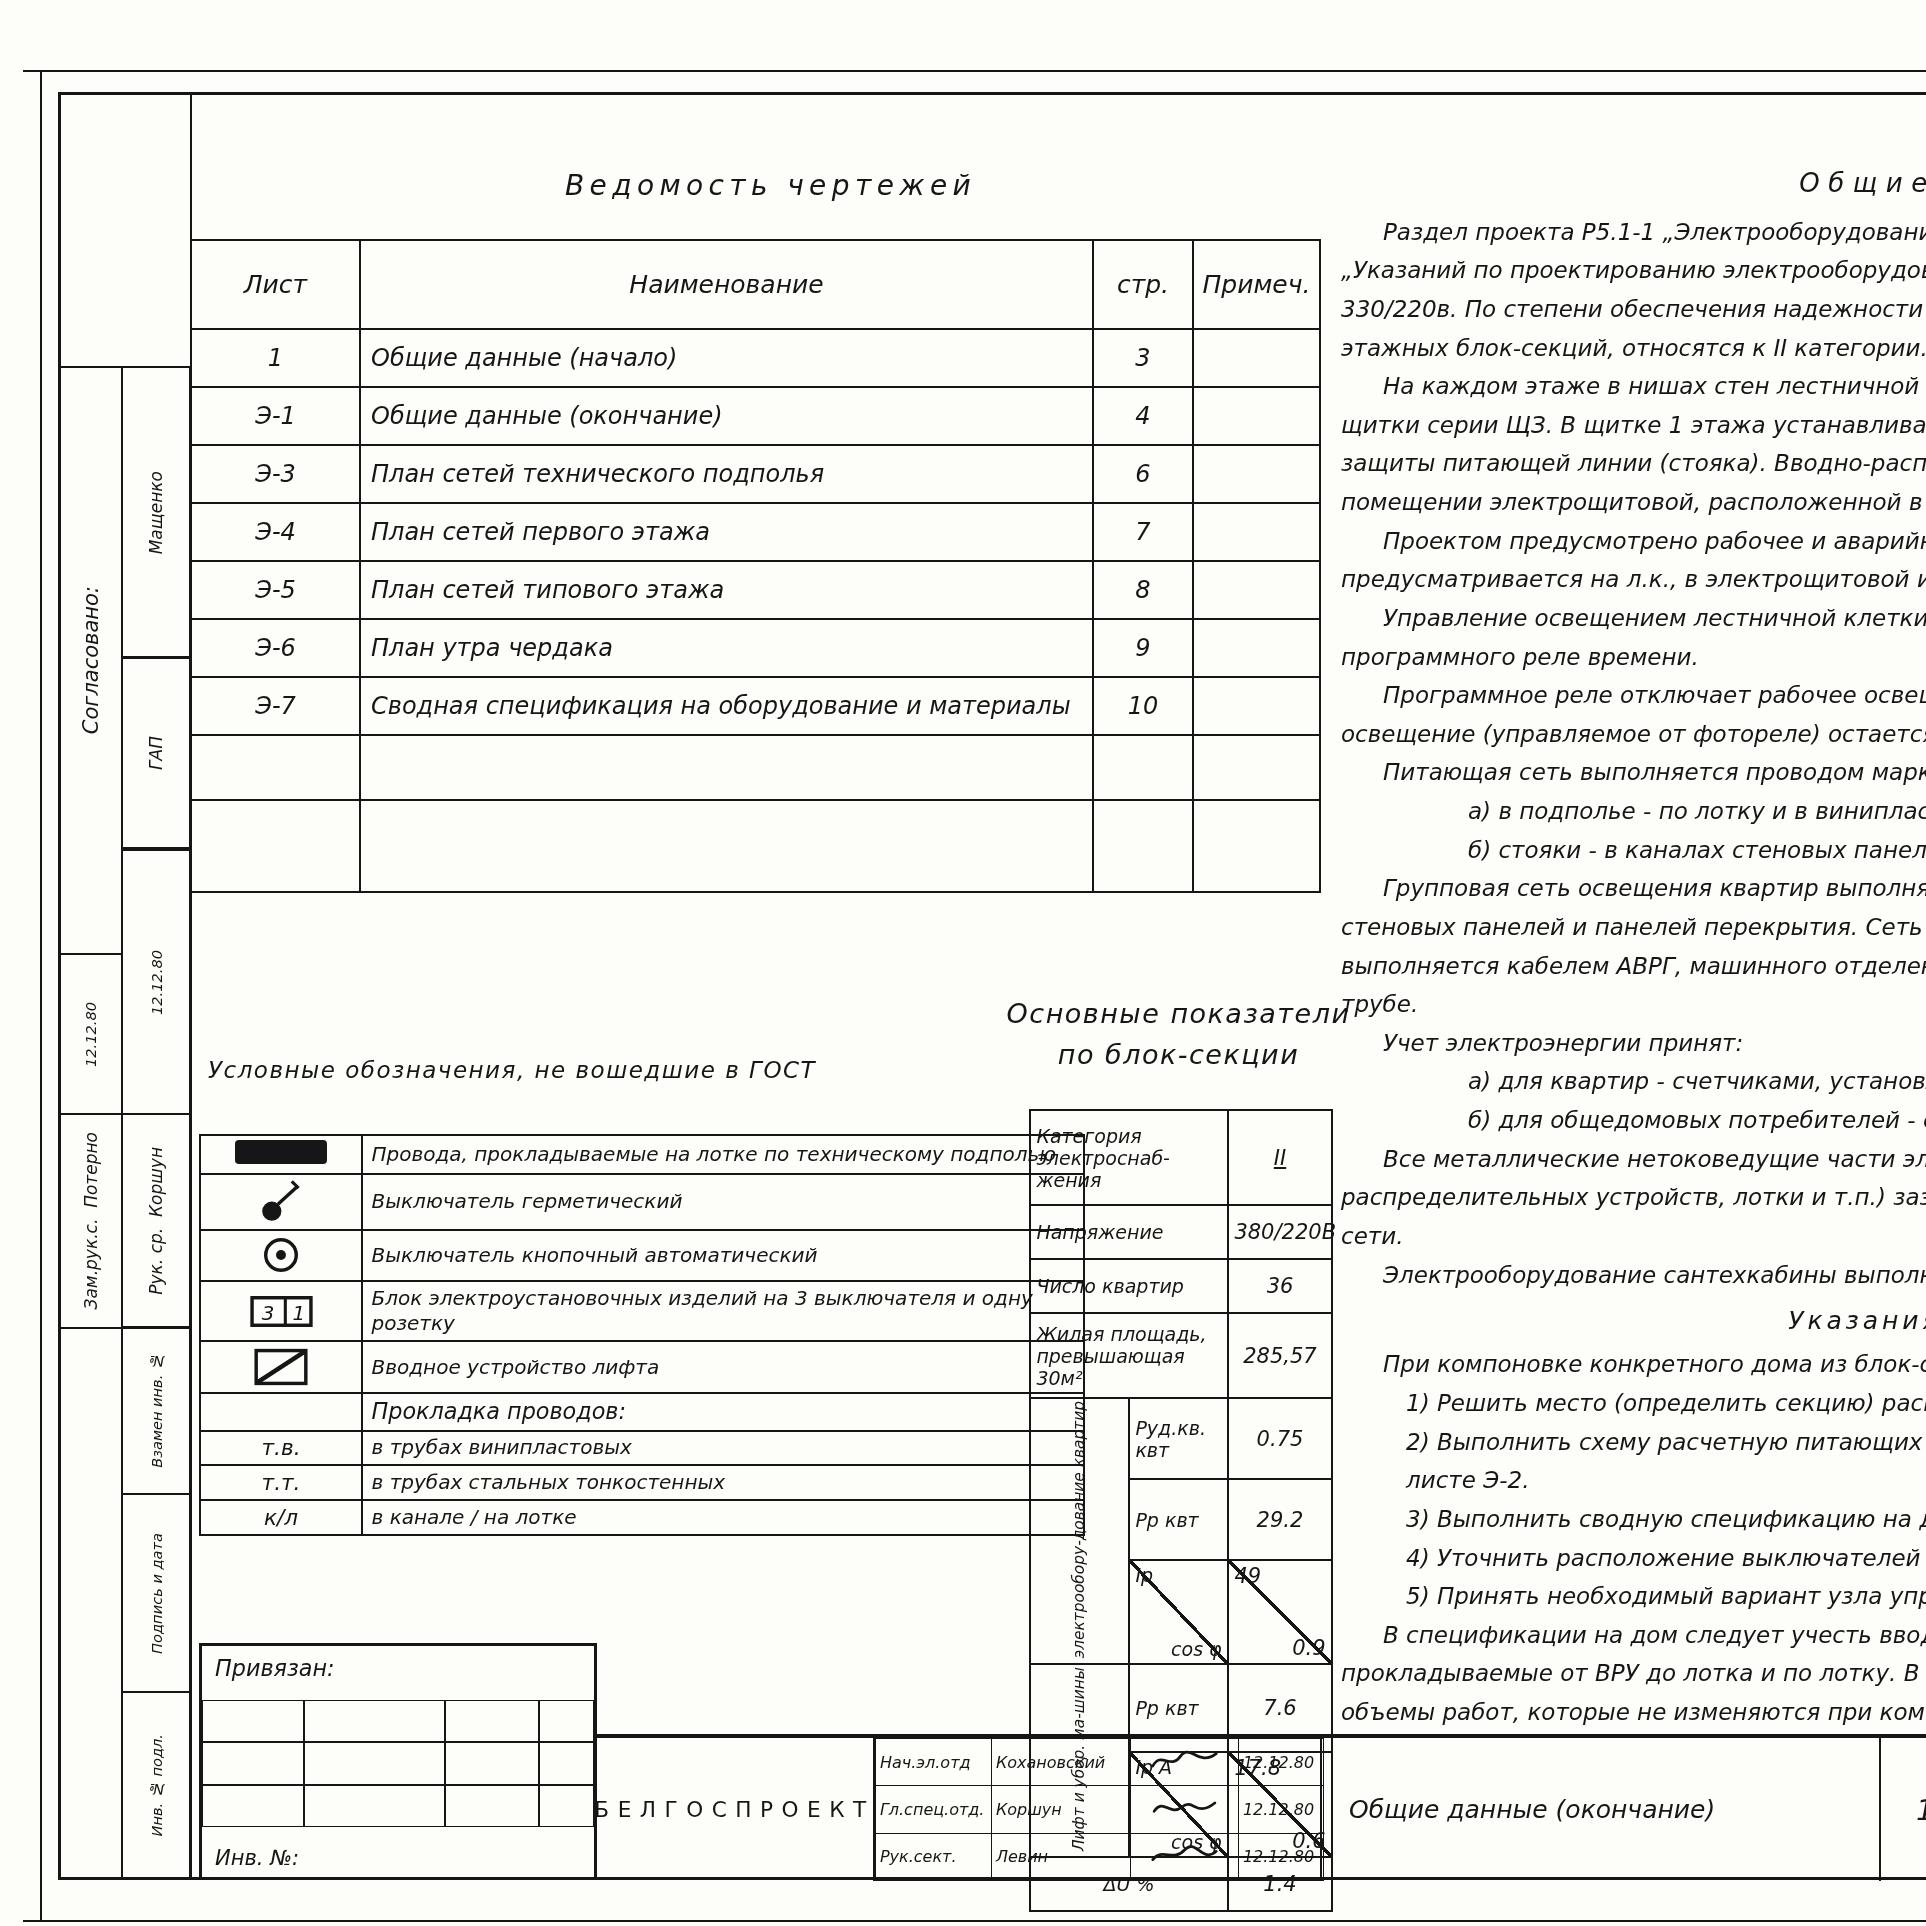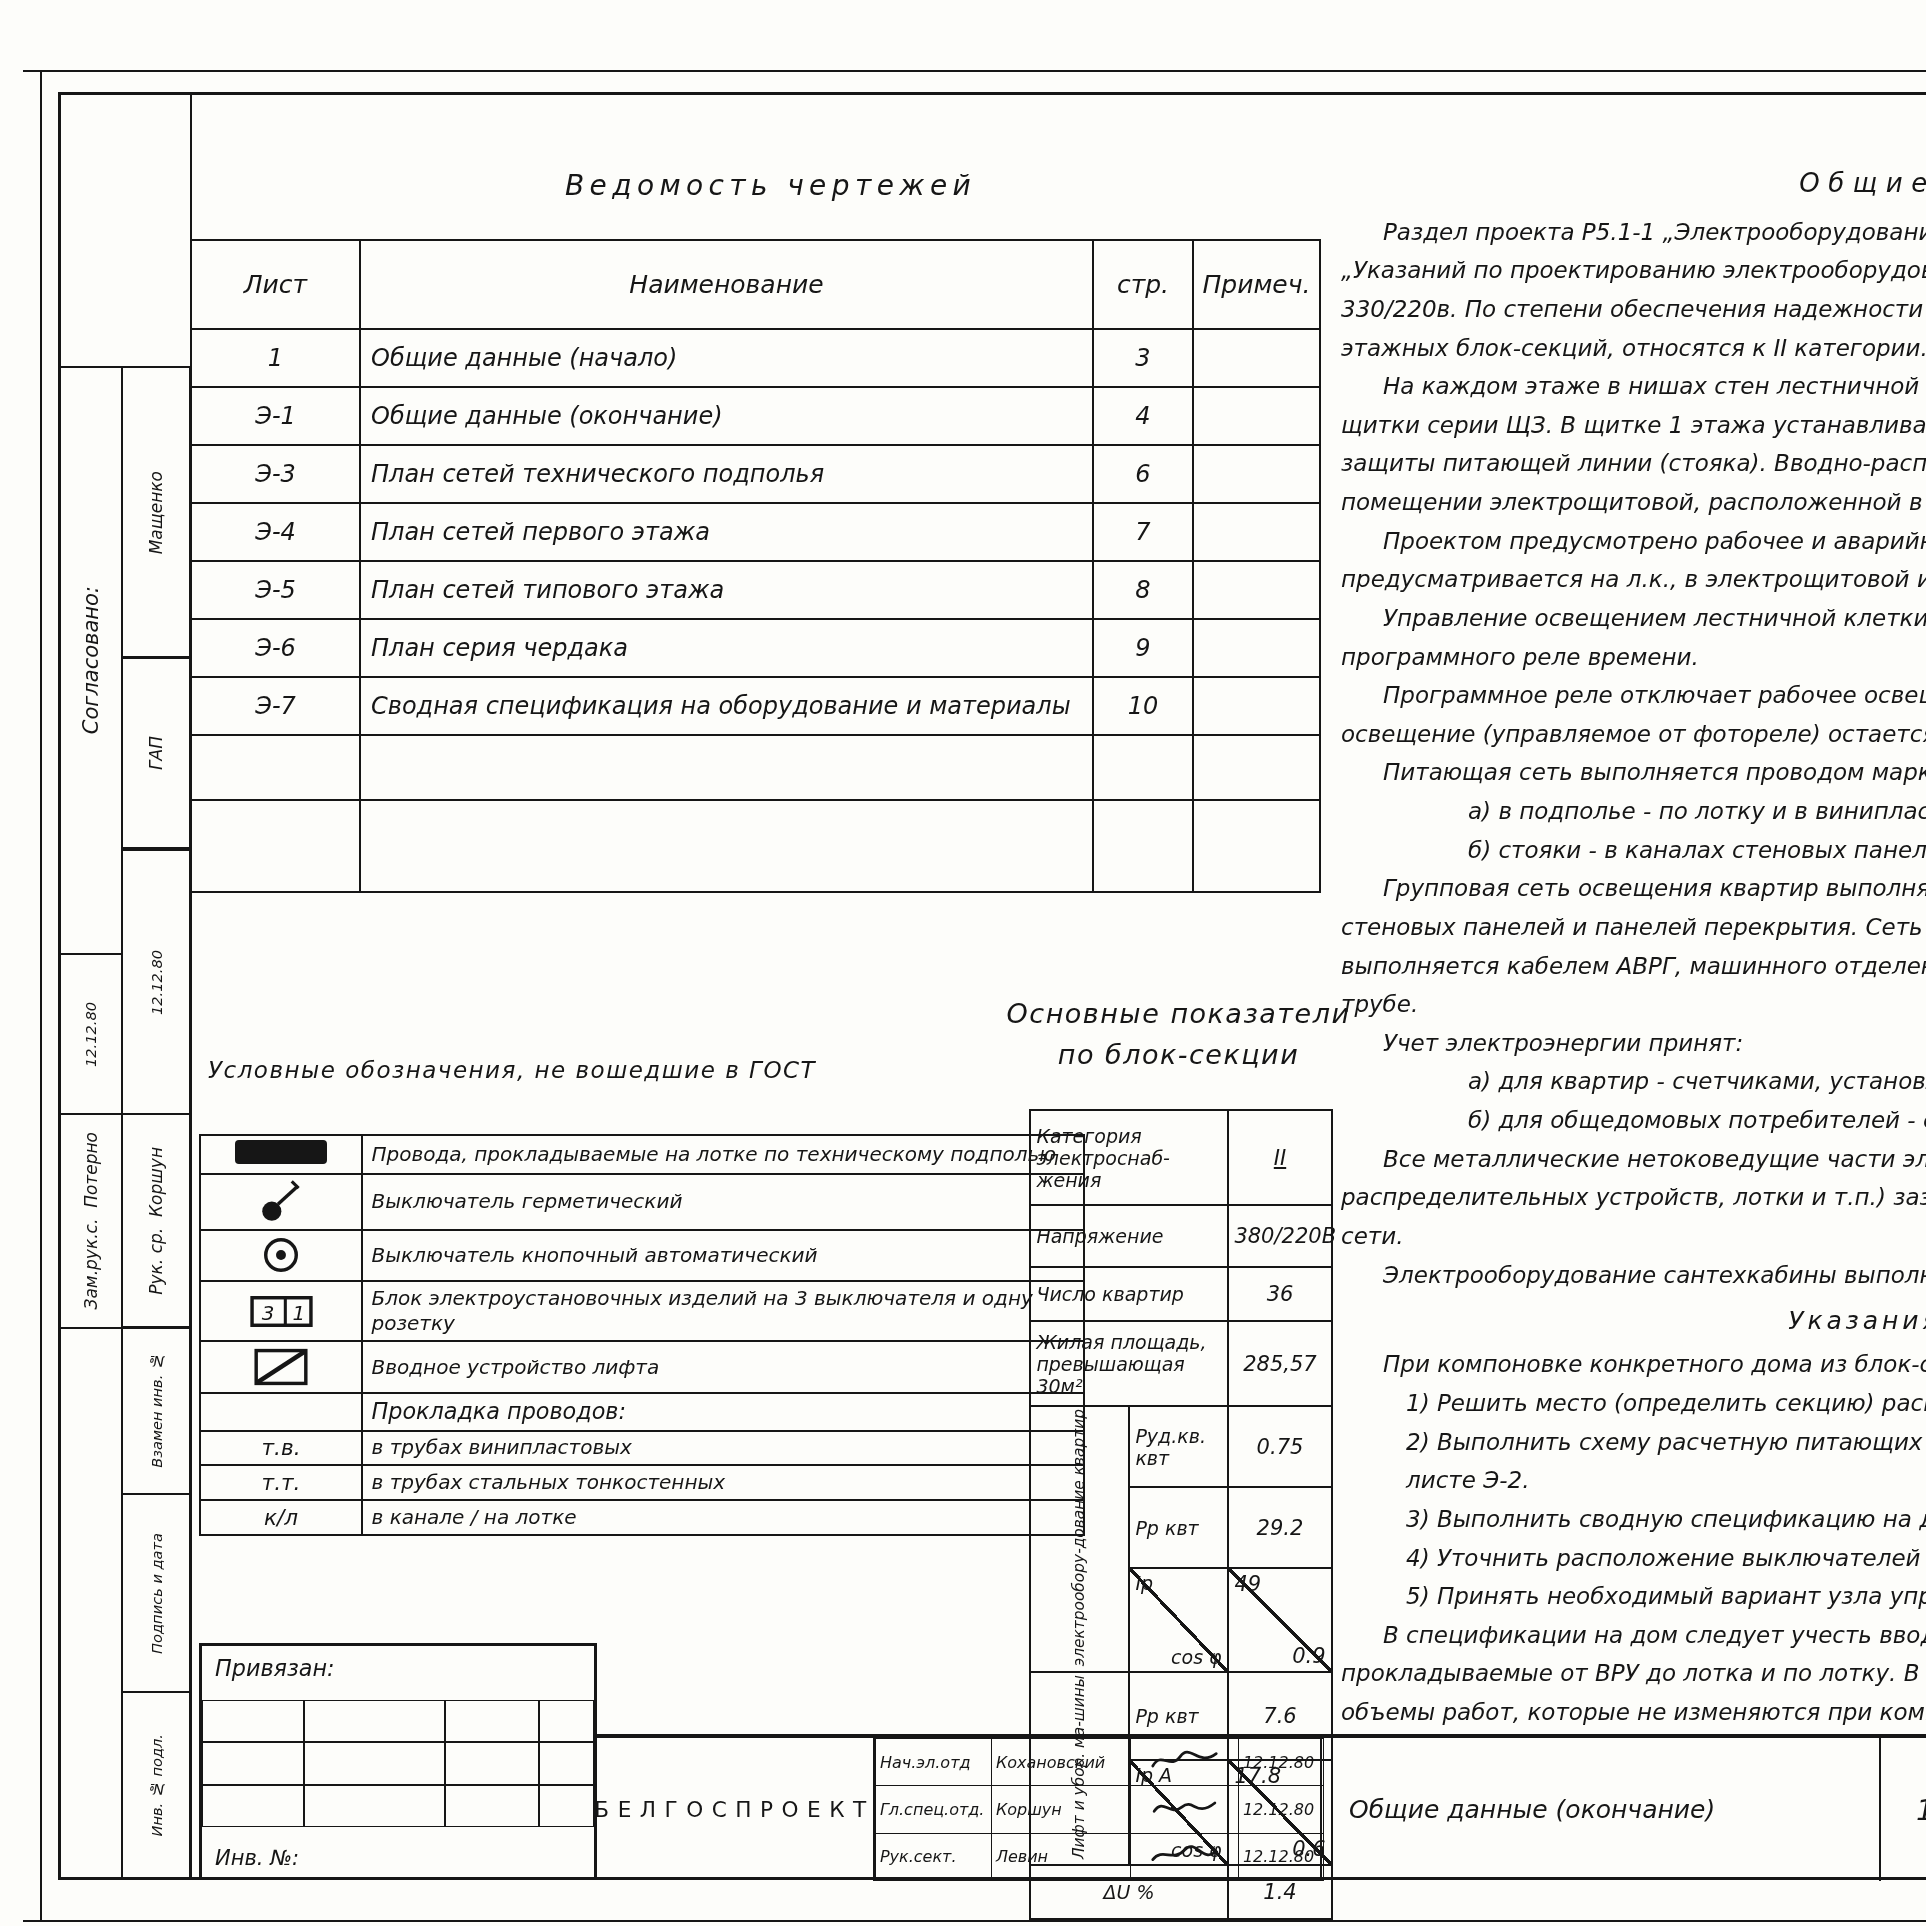--- a/index.html
+++ b/index.html
@@ -166,21 +166,21 @@
       <td></td>
     </tr>
     <tr>
       <td class="c">Э-5</td>
       <td>План сетей типового этажа</td>
       <td class="c">8</td>
       <td></td>
     </tr>
     <tr>
       <td class="c">Э-6</td>
-      <td>План серия чердака</td>
+      <td>План утра чердака</td>
       <td class="c">9</td>
       <td></td>
     </tr>
     <tr>
       <td class="c">Э-7</td>
       <td>Сводная спецификация на оборудование и материалы</td>
       <td class="c">10</td>
       <td></td>
     </tr>
     <tr>
@@ -286,21 +286,21 @@
     <span>Основные показатели</span><br>
     <span>по блок-секции</span>
   </div>
   <table class="itable">
     <tbody>
         <tr>
       <td colspan="2" style="height:95px;">Категория электроснаб-жения</td>
       <td class="val romanII">II</td>
     </tr>
     <tr>
-      <td colspan="2" style="height:62px;">Напряжение</td>
+      <td colspan="2" style="height:54px;">Напряжение</td>
       <td class="val">380/220В</td>
     </tr>
     <tr>
       <td colspan="2" style="height:54px;">Число квартир</td>
       <td class="val">36</td>
     </tr>
     <tr>
       <td colspan="2" style="height:85px;">Жилая площадь, превышающая 30м²</td>
       <td class="val">285,57</td>
     </tr>

